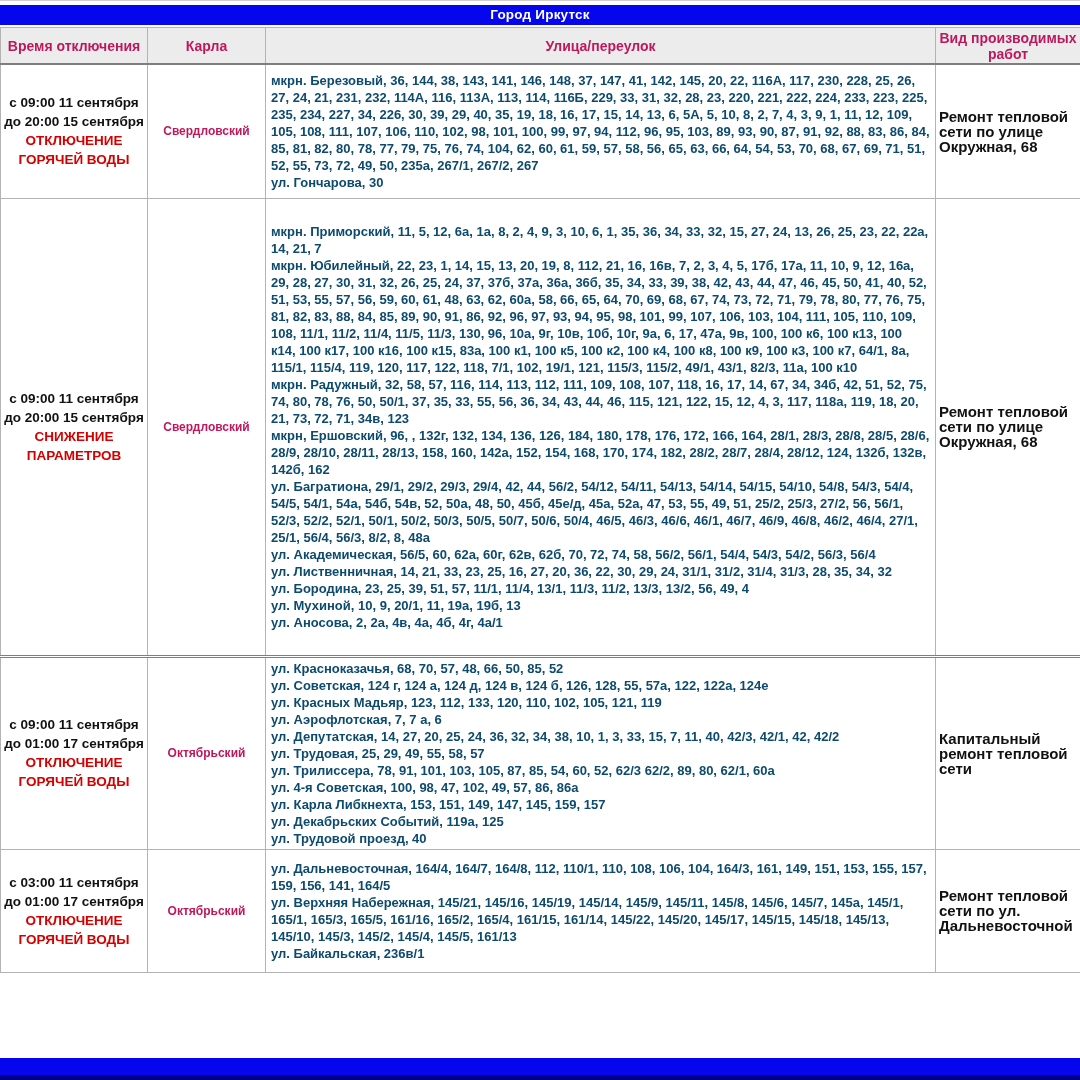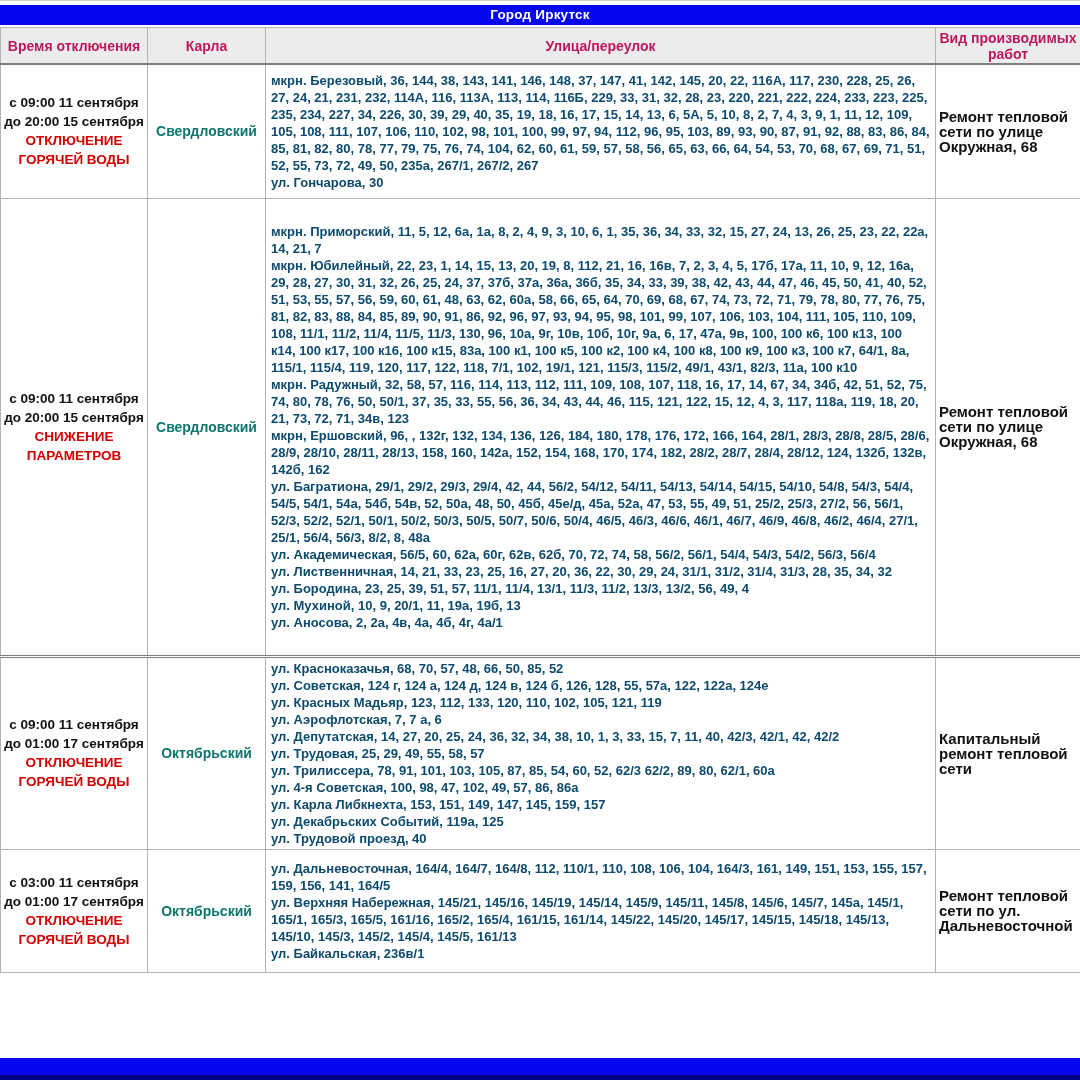--- a/index.html
+++ b/index.html
@@ -55,22 +55,22 @@
     text-align:center;
     font-size:13.5px;
     line-height:19px;
     color:#111;
     margin-top:20px;
   }
   td.time .dates{display:block;white-space:pre-line;}
   td.time .alert{display:block;white-space:pre-line;color:#d40000;}
   td.district{
     text-align:center;
-    font-size:14px;
-    color:#0f766e;
+    font-size:12px;
+    color:#be185d;
   }
   td.streets{
     font-size:13px;
     line-height:17px;
     white-space:pre-line;
     text-align:left;
     color:#0c4a6e;
     padding:2px 5px;
   }
   td.work{

